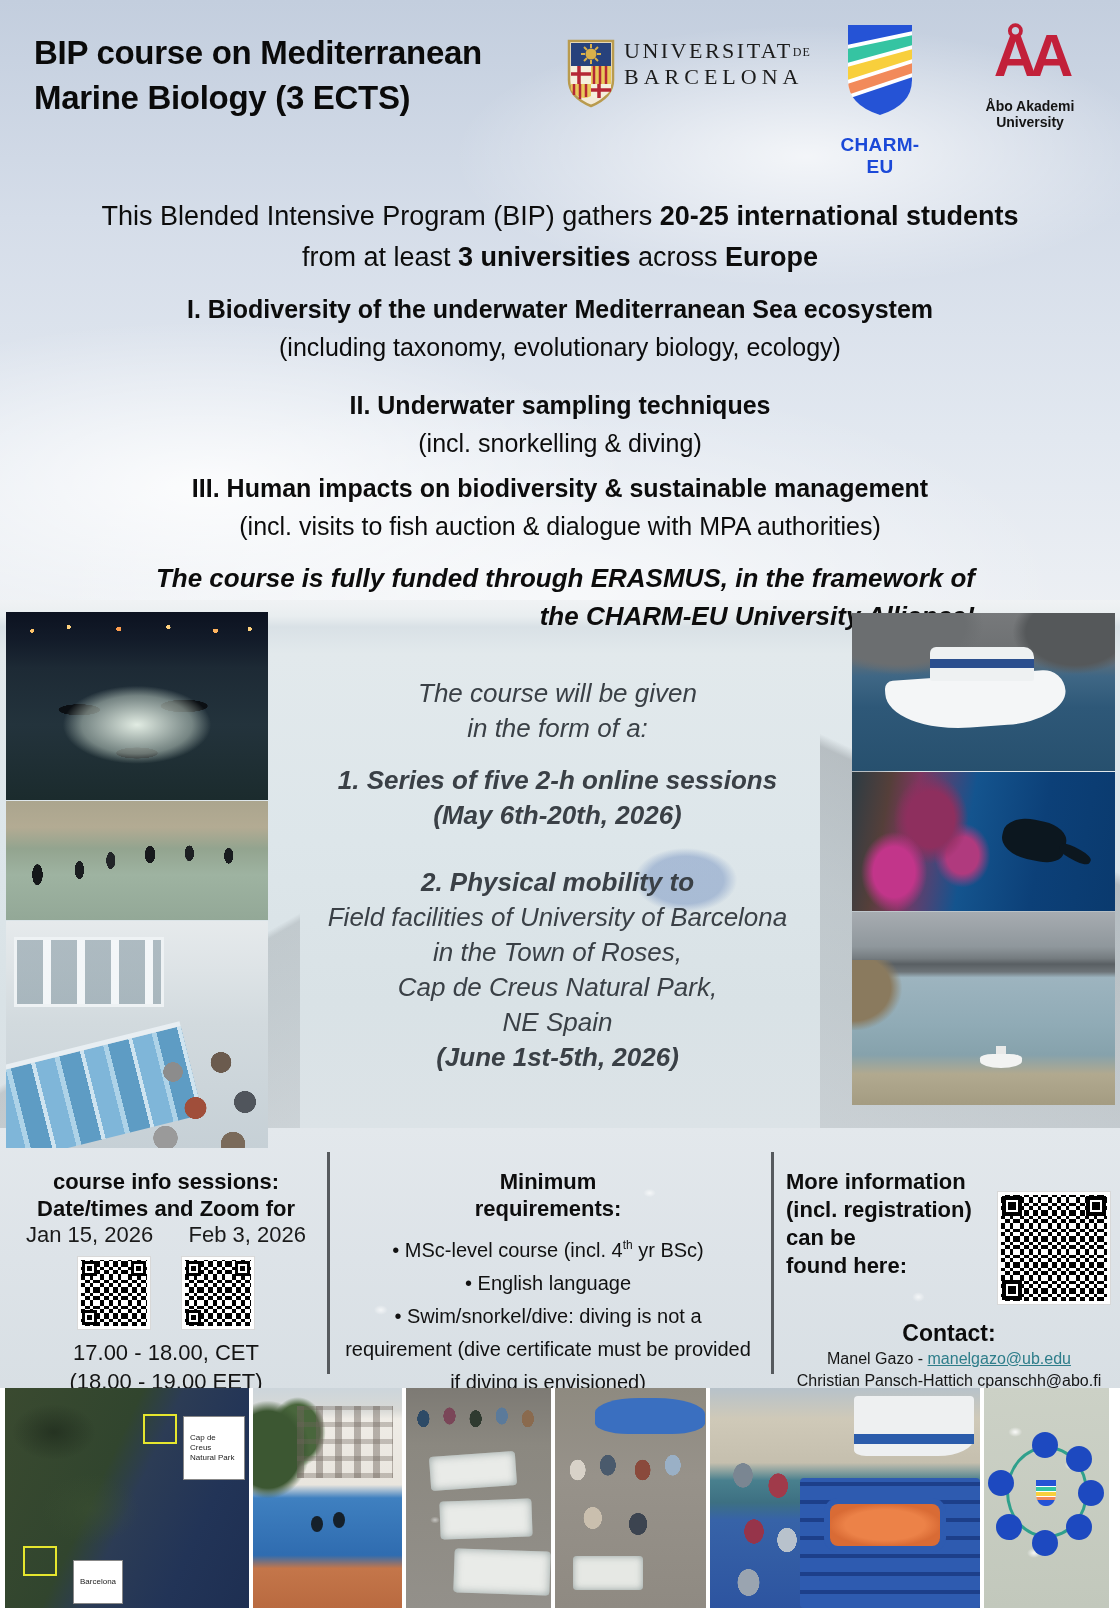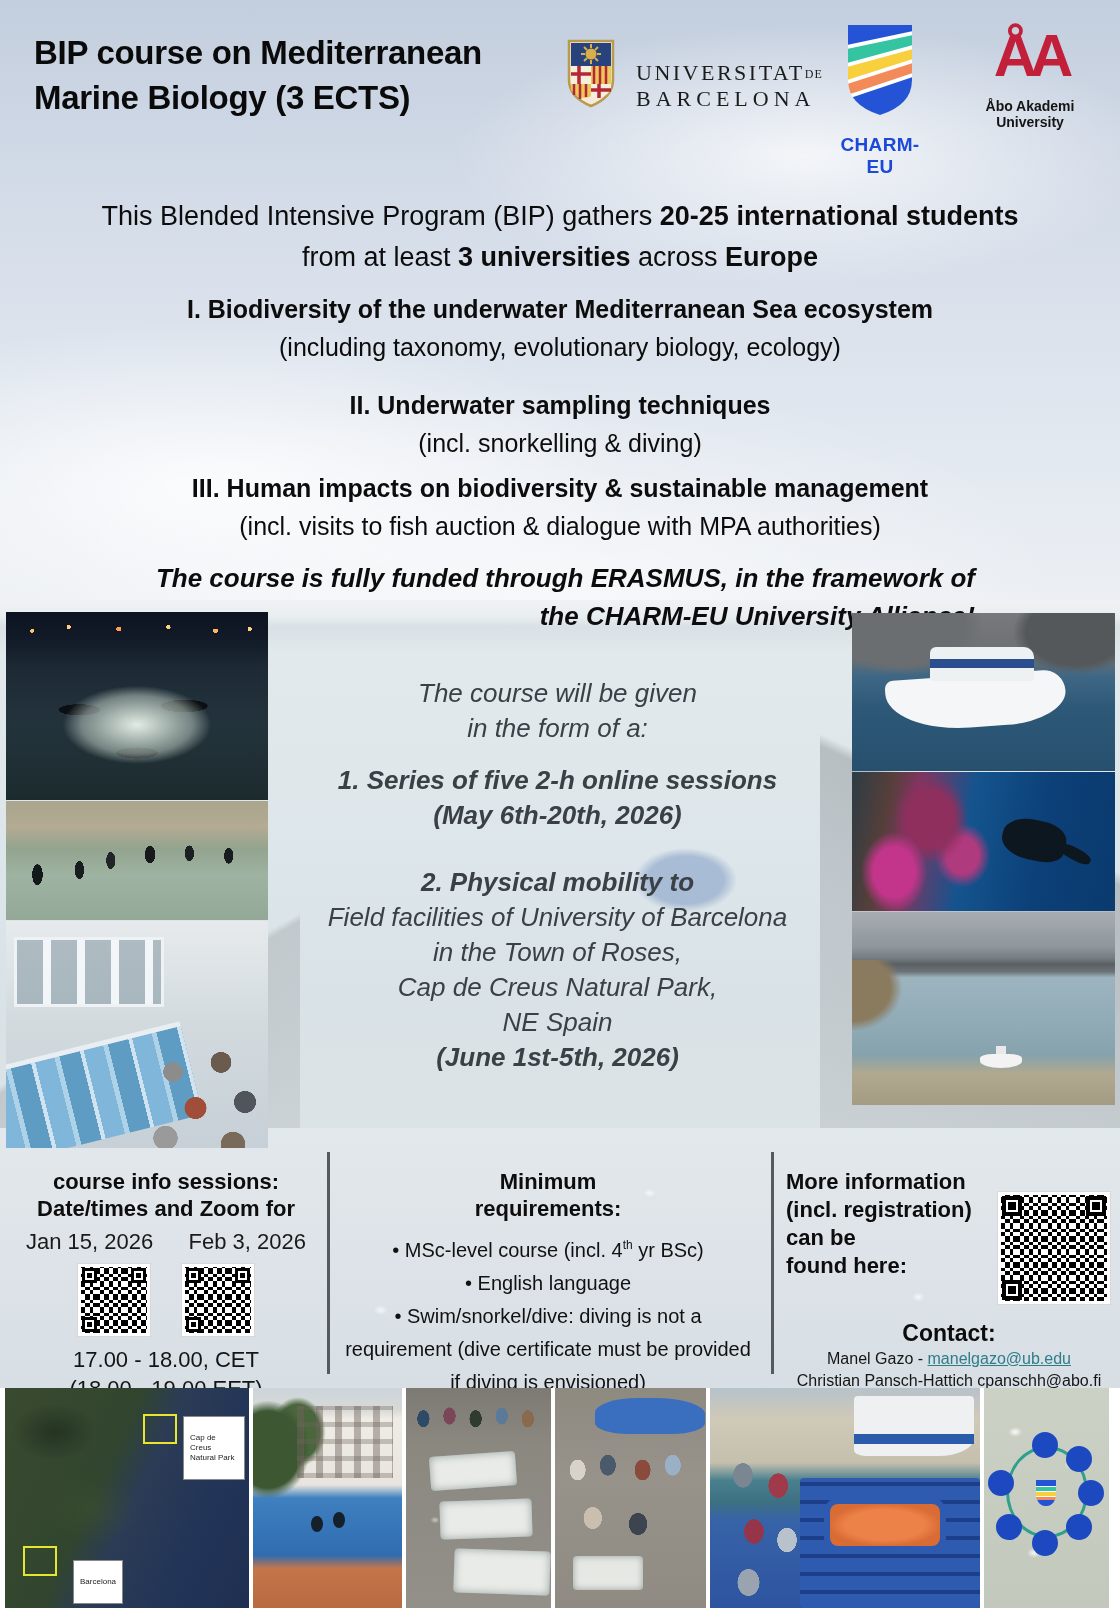--- a/index.html
+++ b/index.html
@@ -29,21 +29,21 @@
   .bg-band { position:absolute; left:0; top:1128px; width:1120px; height:260px;
     background:
       radial-gradient(8px 6px at 12% 30%, rgba(255,255,255,.8), rgba(255,255,255,0) 70%),
       radial-gradient(10px 7px at 34% 70%, rgba(255,255,255,.7), rgba(255,255,255,0) 70%),
       radial-gradient(9px 6px at 58% 25%, rgba(255,255,255,.7), rgba(255,255,255,0) 70%),
       radial-gradient(9px 7px at 82% 65%, rgba(255,255,255,.7), rgba(255,255,255,0) 70%),
       linear-gradient(180deg,#e3e8ec 0%,#dde3e8 50%,#d8dfe4 100%);
   }
   
   .title { position:absolute; left:34px; top:30px; font-size:33px; font-weight:800; line-height:45px; letter-spacing:-.3px; color:#0a0a0a; }
-  .ub-logo { position:absolute; left:566px; top:38px; display:flex; align-items:flex-end; gap:20px; }
+  .ub-logo { position:absolute; left:566px; top:38px; display:flex; align-items:flex-start; gap:8px; }
   .ub-text { font-family:"Liberation Serif", serif; color:#1c1c1c; }
   .ub-line1 { font-size:22px; letter-spacing:2.5px; }
   .ub-de { font-size:12px; letter-spacing:1px; vertical-align:2px; }
   .ub-line2 { font-size:22px; letter-spacing:5px; }
   .charm-logo { position:absolute; left:840px; top:24px; width:80px; text-align:center; }
   .charm-label { margin-top:14px; font-size:19px; font-weight:800; letter-spacing:.3px; color:#1b49d8; }
   .abo-logo { position:absolute; left:962px; top:14px; width:136px; text-align:center; }
   .abo-monogram { font-size:60px; font-weight:700; line-height:84px; letter-spacing:-7px; color:#c2203a; }
   .abo-name { font-size:14px; font-weight:700; line-height:16px; color:#141414; }
   
@@ -120,21 +120,21 @@
       linear-gradient(180deg,#a7acb1 0%,#8f979c 18%,#757c80 24%,#595f63 27%,#6d7478 31%,#9db4bf 34%,#90abb6 58%,#86a2ac 74%,#b1a98f 84%,#a49c82 100%); }
   .cove-boat { position:absolute; left:128px; top:142px; width:42px; height:14px; background:#f2f3f2; border-radius:30% 30% 50% 50%; }
   .cove-boat::after { content:""; position:absolute; left:16px; top:-8px; width:10px; height:8px; background:#e8e9e8; }
   .cove-head { position:absolute; left:0; top:48px; width:70px; height:70px;
     background: radial-gradient(70px 60px at 0% 40%, #8a7a5e 55%, rgba(0,0,0,0) 72%); }
   
   .divider { position:absolute; width:3px; top:1152px; height:222px; background:#565a5e; }
   .dv1 { left:327px; } .dv2 { left:771px; }
   .col-left { position:absolute; left:18px; top:1168px; width:296px; text-align:center; }
   .b-title { font-size:22px; font-weight:800; line-height:27px; color:#0d0d0d; }
-  .dates-row { display:flex; justify-content:space-between; padding:0 8px; margin-top:7px; font-size:22px; color:#1a1a1a; }
+  .dates-row { display:flex; justify-content:space-between; padding:0 8px; margin-top:0; font-size:22px; color:#1a1a1a; }
   .qr-row { display:flex; justify-content:center; gap:32px; margin-top:9px; }
   .qr { position:relative; width:72px; height:72px; background-color:#fff;
     background-image:
       repeating-linear-gradient(0deg,#000 0 4px,#fff 4px 7px,#000 7px 13px,#fff 13px 17px,#000 17px 20px,#fff 20px 26px),
       repeating-linear-gradient(90deg,#000 0 4px,#fff 4px 9px,#000 9px 12px,#fff 12px 19px,#000 19px 23px,#fff 23px 28px);
     background-blend-mode: difference; border:3px solid #fff; outline:1px solid #d8d8d8; }
   .qr i { position:absolute; width:15px; height:15px; border:3px solid #000; background:#fff; }
   .qr i::after { content:""; position:absolute; inset:2px; background:#000; }
   .qr .tl{ top:1px; left:1px; } .qr .tr{ top:1px; right:1px; } .qr .bl{ bottom:1px; left:1px; }
   .times { margin-top:9px; font-size:22px; line-height:29px; color:#141414; }

